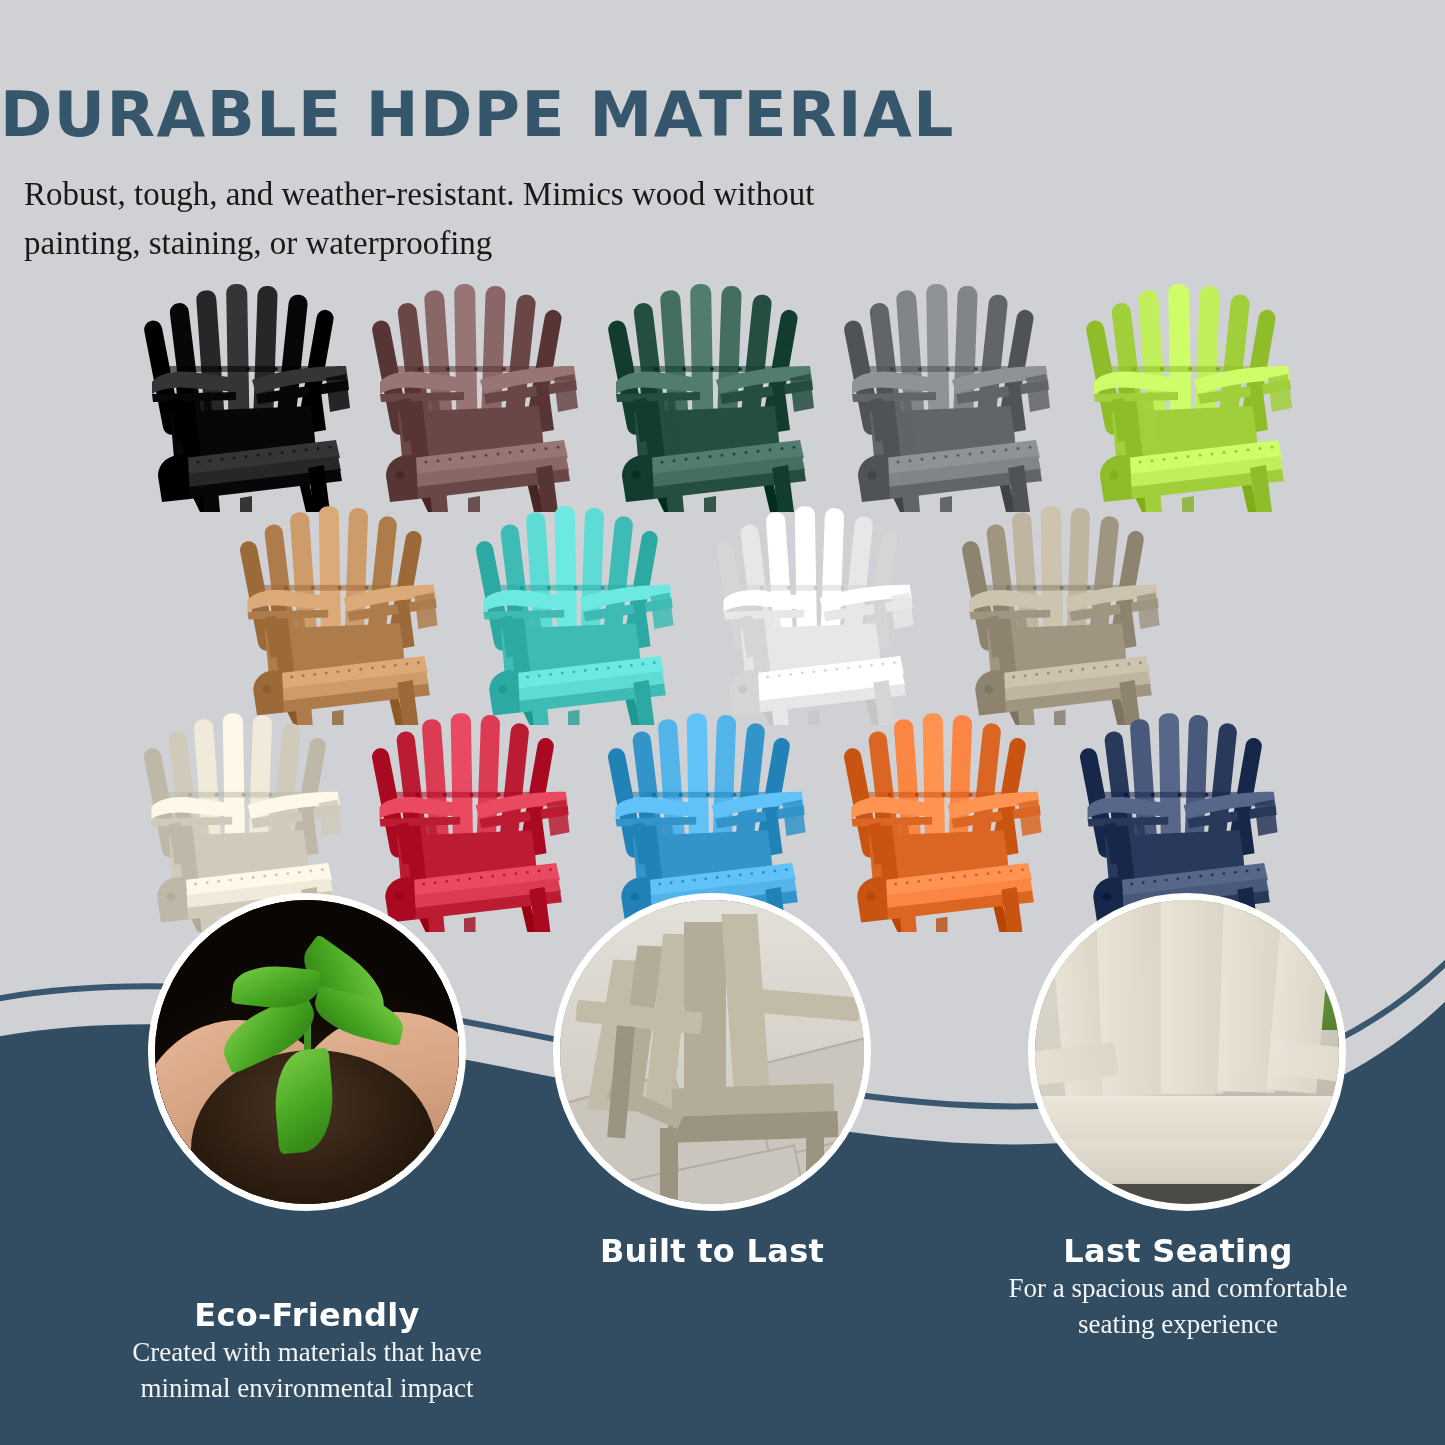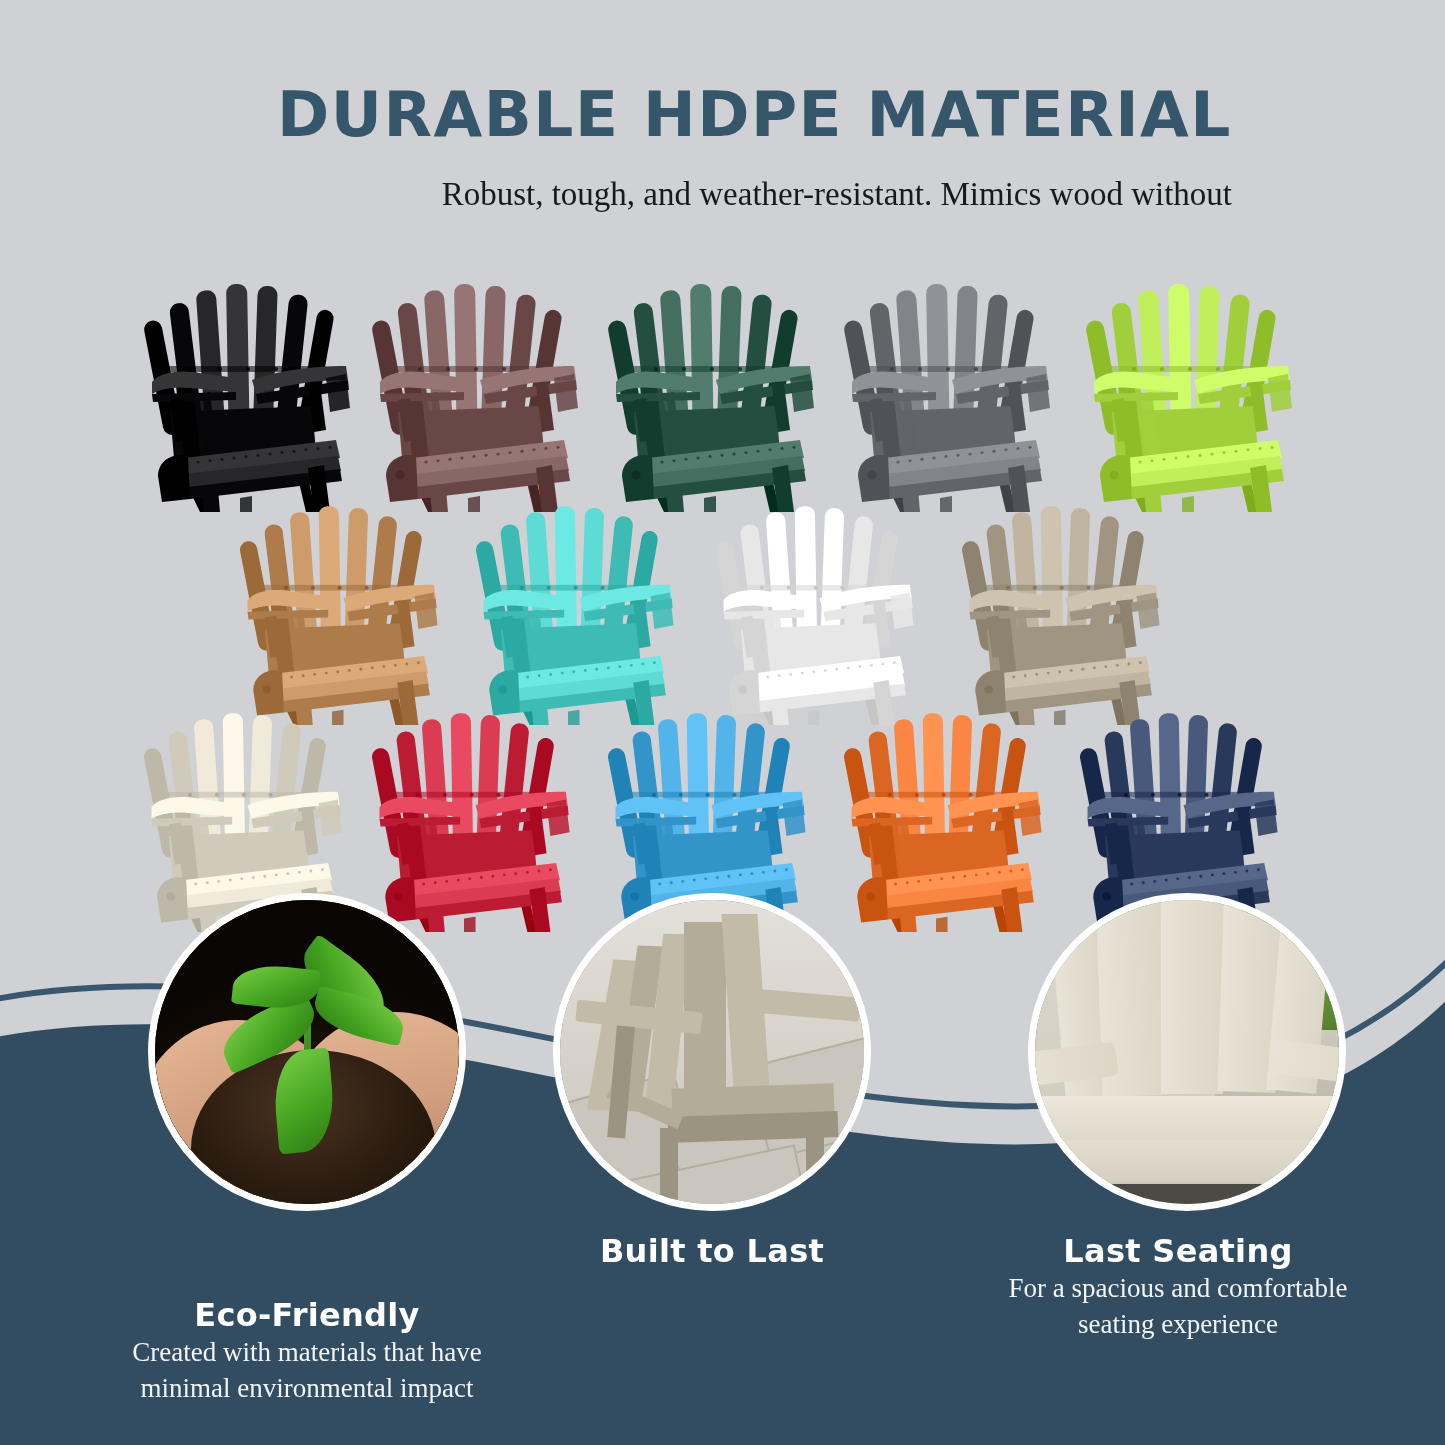--- a/index.html
+++ b/index.html
@@ -6,36 +6,37 @@
   html,body { width:1445px; height:1445px; }
   body {
     font-family:"Liberation Sans", sans-serif;
     background:#cfd1d5;
     position:relative;
     overflow:hidden;
   }
   #stage { position:absolute; inset:0; width:1445px; height:1445px; }
 
   
-  .header { position:absolute; top:0; left:0; width:1232px; text-align:right; }
+  .header { position:absolute; top:0; left:0; width:1232px; text-align:left; }
   .title {
     font-family:"DejaVu Sans", sans-serif;
     font-weight:bold;
     font-size:63px;
     letter-spacing:1.5px;
     color:#36566b;
     margin-top:82px;
     line-height:1.05;
   }
   .subtitle {
     font-family:"Liberation Serif", serif;
     font-size:33px;
     color:#191919;
     line-height:1.48;
     margin-top:22px;
+    padding-left:24px;
   }
 
   
   .wave-layer { position:absolute; left:0; top:930px; width:1445px; height:515px; }
   .wave-layer svg { display:block; }
 
   
   .chair-grid { position:absolute; left:0; top:0; width:1445px; height:1445px; }
   .chair-cell { position:absolute; }
 
@@ -93,20 +94,21 @@
 </style>
 </head>
 <body>
 
 <div id="stage">
 
   <div class="header">
     <div class="title">DURABLE HDPE MATERIAL</div>
     <div class="subtitle">
       <div>Robust, tough, and weather-resistant. Mimics wood without</div>
+      <div>painting, staining, or waterproofing</div>
     </div>
   </div>
 
   <div class="chair-grid" id="chair-grid">
       <div class="chair-cell" style="left: 140px; top: 262px; transform: scale(1); transform-origin: left top;"><svg viewBox="0 0 220 250" width="220" height="250">
           <path d="M34 196 L44 196 L70 250 L60 250 Z" fill="#000000"></path>
           <path d="M150 182 L160 182 L176 250 L166 250 Z" fill="#000000"></path>
           <g>
             <g transform="rotate(-11 38 190)">
               <rect x="28" y="56" width="18" height="116" rx="9" fill="#000000"></rect>

